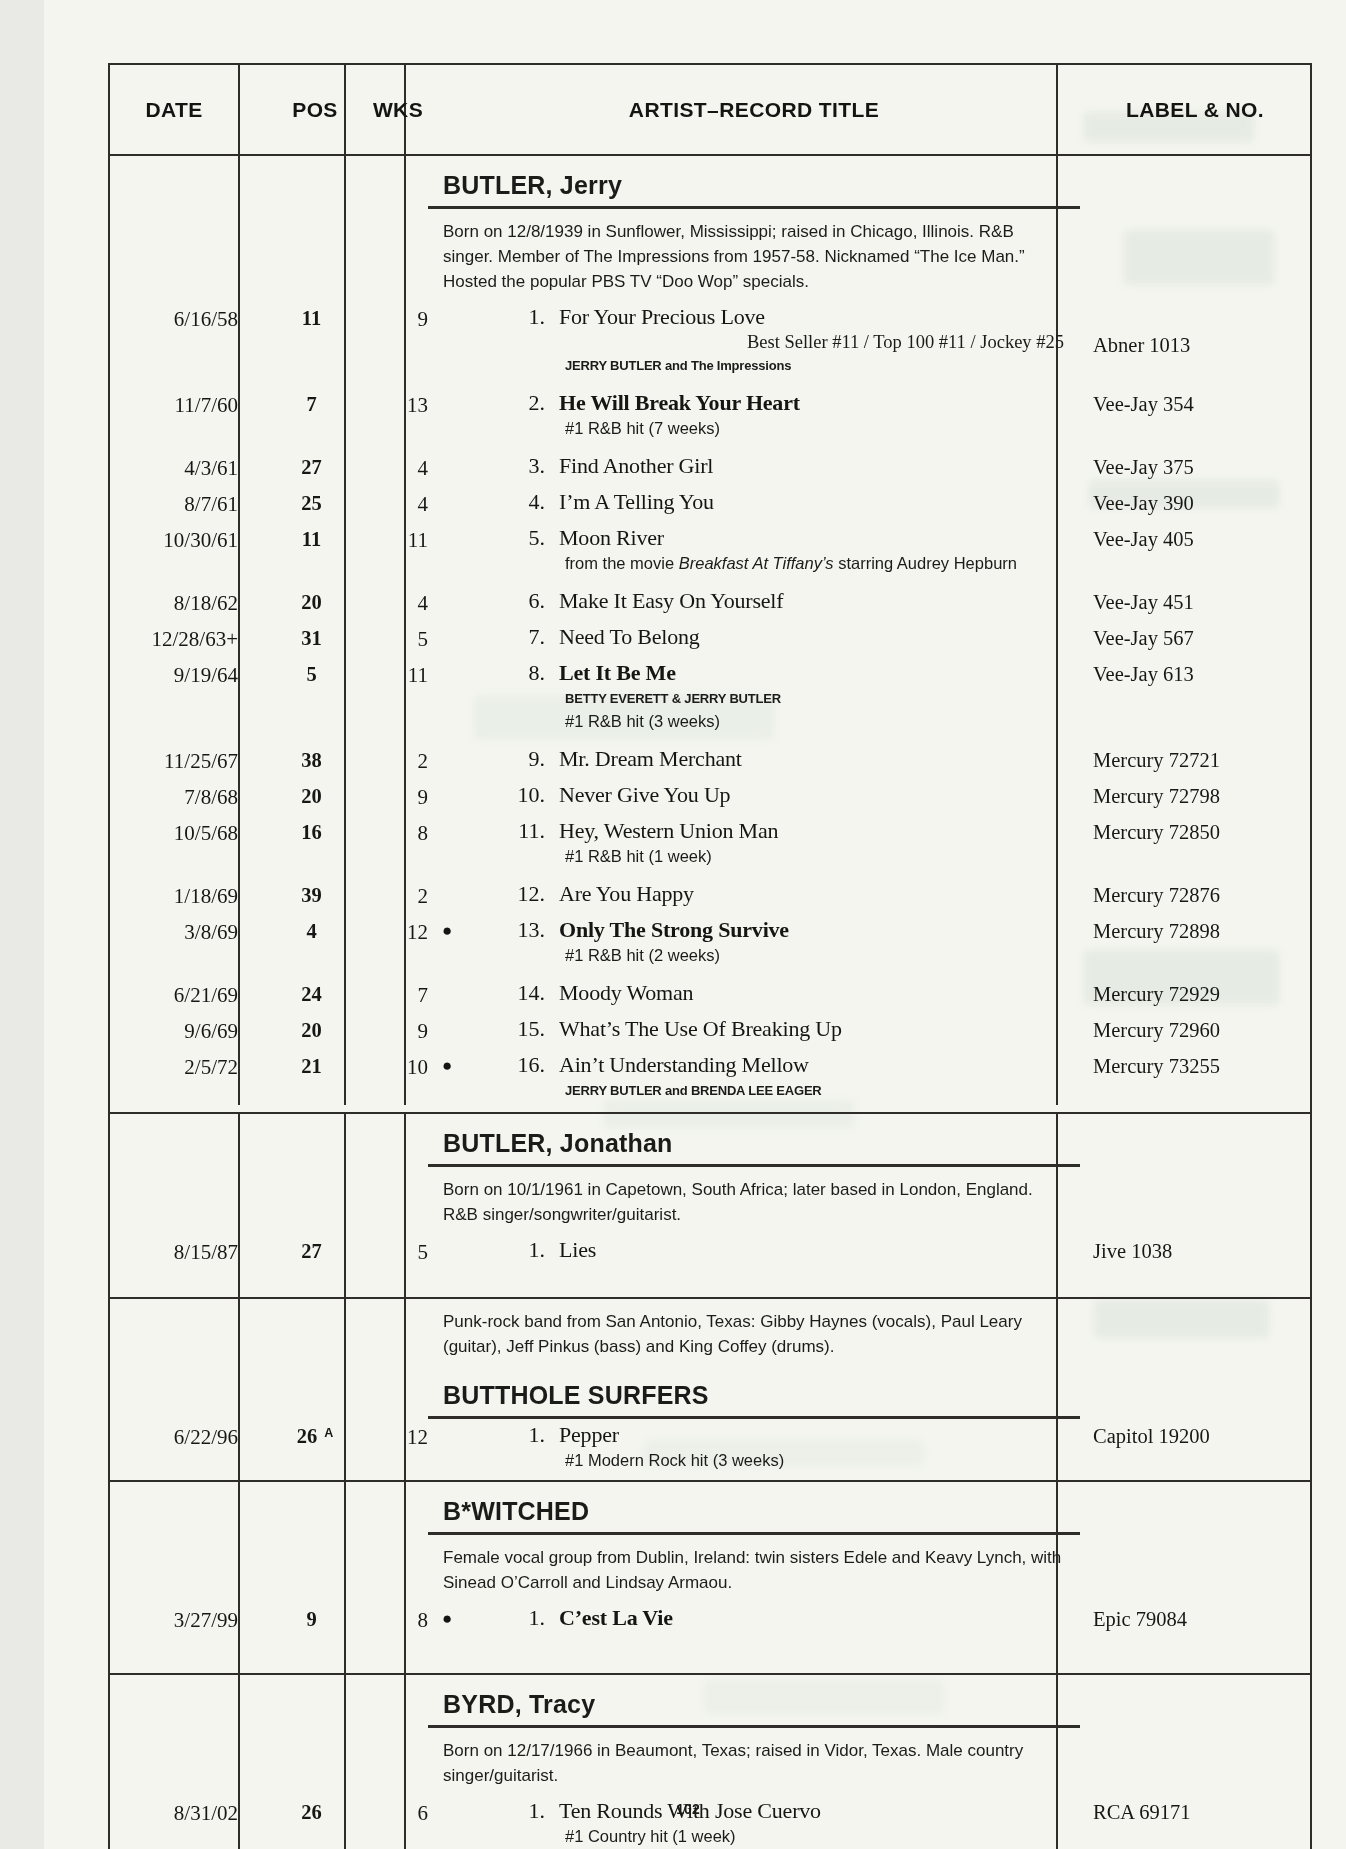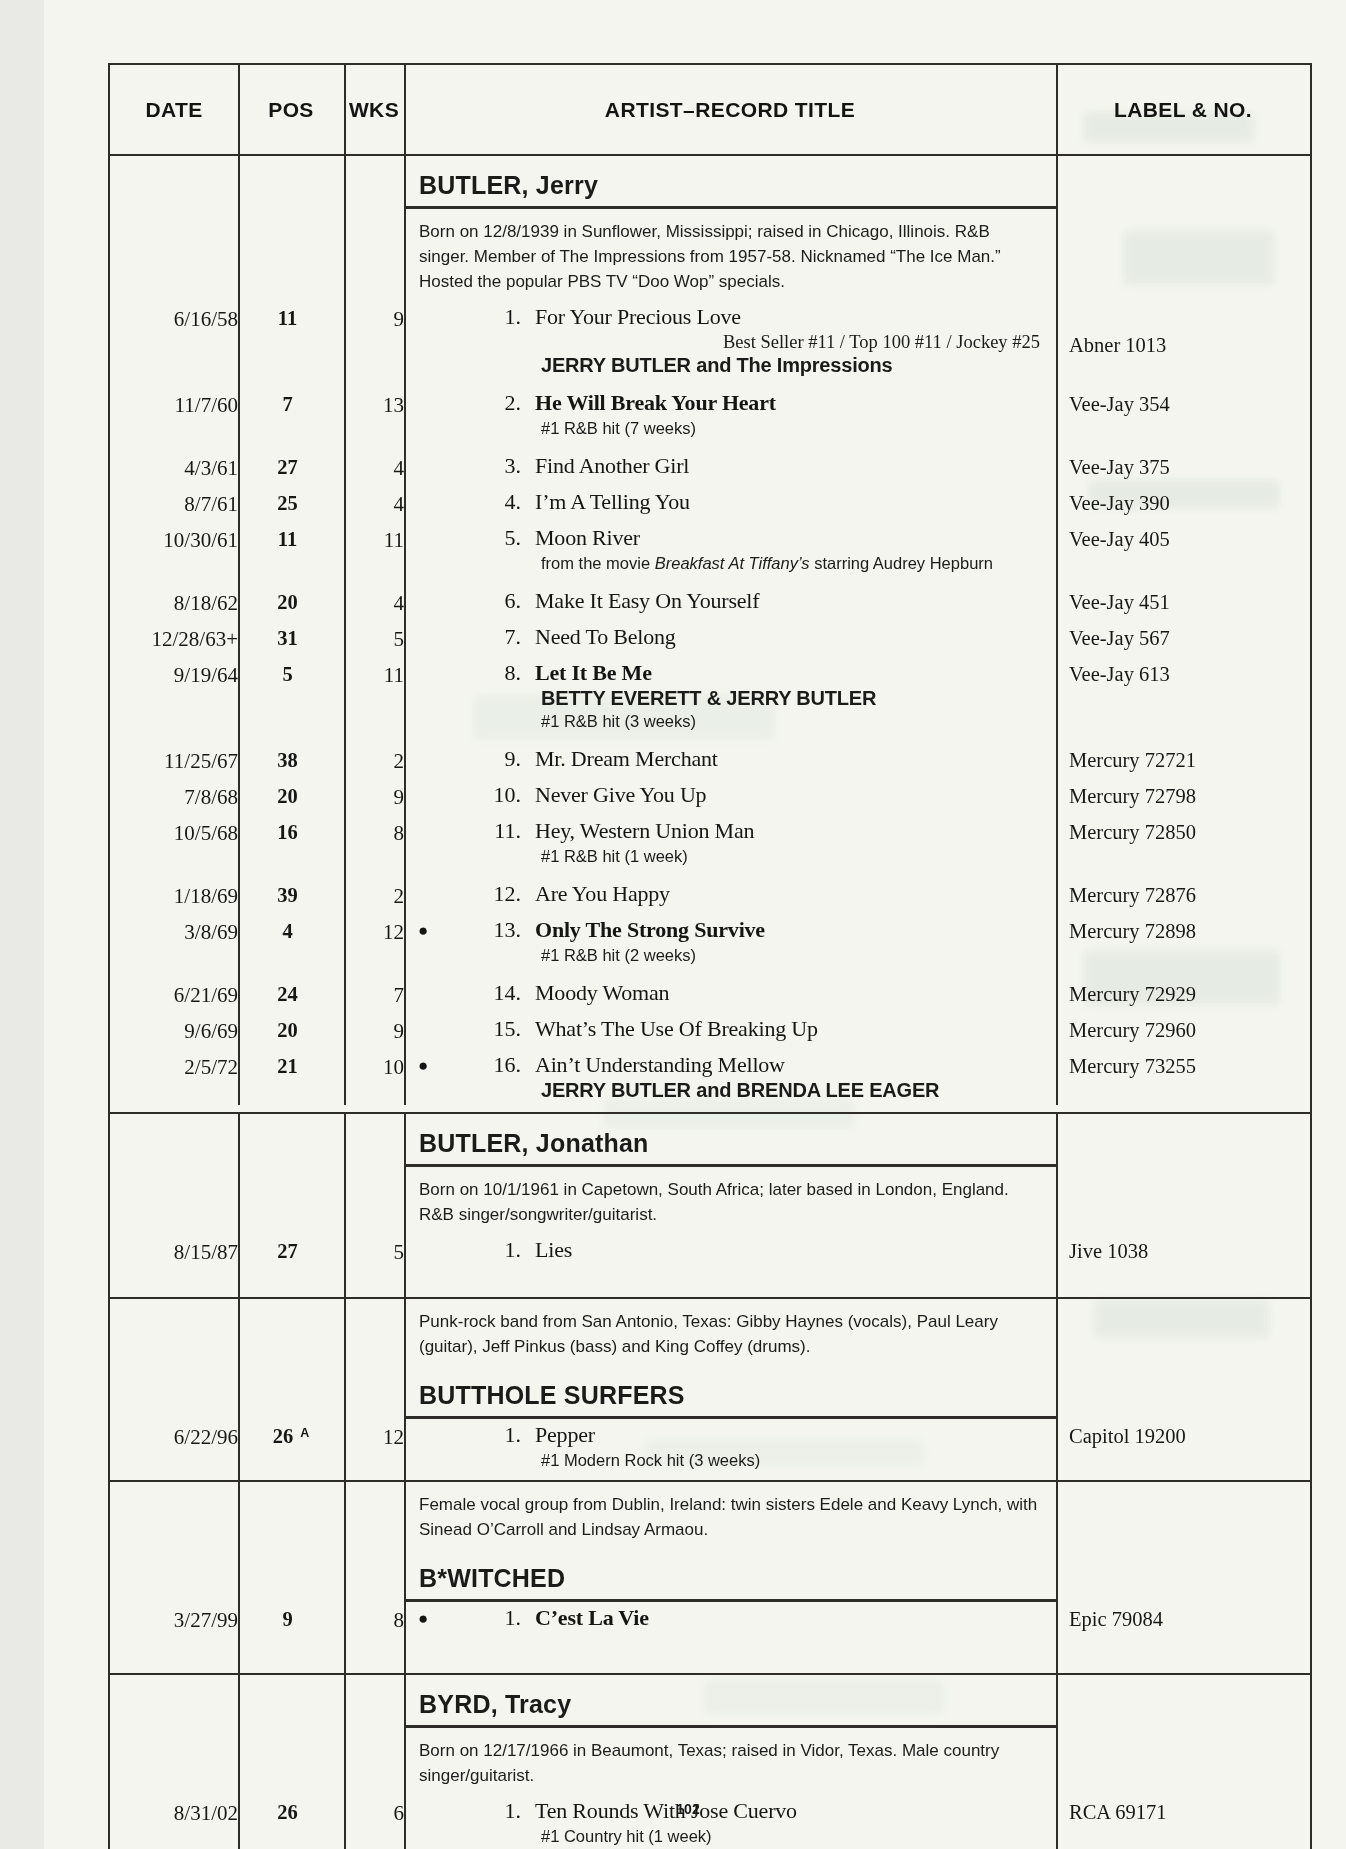--- a/index.html
+++ b/index.html
@@ -24,21 +24,21 @@
       linear-gradient(var(--line),var(--line)),
       linear-gradient(var(--line),var(--line)),
       linear-gradient(var(--line),var(--line)),
       linear-gradient(var(--line),var(--line));
     background-repeat:no-repeat;
     background-size:2px 100%,2px 100%,2px 100%,2px 100%;
     background-position:128px 0,234px 0,294px 0,946px 0;
   }
   .row{display:flex;}
   .c-date{width:128px;flex:0 0 128px;}
-  .c-pos{width:106px;flex:0 0 106px;}
+  .c-pos{width:106px;flex:0 0 106px;padding-left:24px;}
   .c-wks{width:60px;flex:0 0 60px;}
   .c-title{width:652px;flex:0 0 652px;}
   .c-label{flex:1 1 auto;min-width:0;}
 
   
   .theader{height:89px;align-items:center;border-bottom:2.5px solid var(--line);}
   .hcell{font-weight:bold;font-size:21px;letter-spacing:.4px;text-align:center;color:#141413;}
 
   
   .section{position:relative;}
@@ -59,21 +59,21 @@
   .title-line{display:flex;align-items:baseline;font-family:"Liberation Serif","DejaVu Serif",serif;font-size:22px;line-height:26px;color:#151514;}
   .bullet{flex:0 0 40px;padding-left:14px;font-size:17px;align-self:center;line-height:1;}
   .num{flex:0 0 63px;text-align:right;}
   .song{margin-left:14px;letter-spacing:-.2px;white-space:nowrap;}
   .song.bold{font-weight:bold;}
   .e-label{font-family:"Liberation Serif","DejaVu Serif",serif;font-size:20.5px;padding:3px 0 0 13px;white-space:nowrap;}
   .e-label .label-low{display:inline-block;padding-top:27px;}
 
   .sublines{margin-top:1px;}
   .subline{margin-left:137px;font-size:16.5px;line-height:23px;color:#1b1b1a;}
-  .subline.credit{font-weight:bold;font-size:20px;letter-spacing:-.2px;}
+  .subline.credit{font-weight:bold;font-size:13px;letter-spacing:-.2px;}
   .subline.chart{margin-left:0;text-align:right;padding-right:16px;font-family:"Liberation Serif","DejaVu Serif",serif;font-size:18.5px;}
   .subline .it{font-style:italic;}
 
   
   #sections .section:nth-child(1){min-height:882px;}
   #sections .section:nth-child(2){min-height:183px;}
   #sections .section:nth-child(3){min-height:181px;}
   #sections .section:nth-child(4){min-height:191px;}
   #sections .section:nth-child(5){min-height:193px;}
 
@@ -528,30 +528,30 @@
   </div>
 </div>
   </section>
 
   <section class="section vlines">
     <div class="row">
       <div class="c-date"></div>
       <div class="c-pos"></div>
       <div class="c-wks"></div>
       <div class="c-title">
+              <h2 class="artist-band">B*WITCHED</h2>
+            </div>
+      <div class="c-label"></div>
+    </div>
+    <div class="row">
+      <div class="c-date"></div>
+      <div class="c-pos"></div>
+      <div class="c-wks"></div>
+      <div class="c-title">
               <p class="bio">Female vocal group from Dublin, Ireland: twin sisters Edele and Keavy Lynch, with Sinead O’Carroll and Lindsay Armaou.</p>
-            </div>
-      <div class="c-label"></div>
-    </div>
-    <div class="row">
-      <div class="c-date"></div>
-      <div class="c-pos"></div>
-      <div class="c-wks"></div>
-      <div class="c-title">
-              <h2 class="artist-band">B*WITCHED</h2>
             </div>
       <div class="c-label"></div>
     </div>
     <div class="entries">
   <div class="row entry-row">
     <div class="c-date e-date">3/27/99</div>
     <div class="c-pos e-pos">
       <span class="pos-main">9</span><sup class="pos-sup"></sup>
     </div>
     <div class="c-wks e-wks">8</div>

